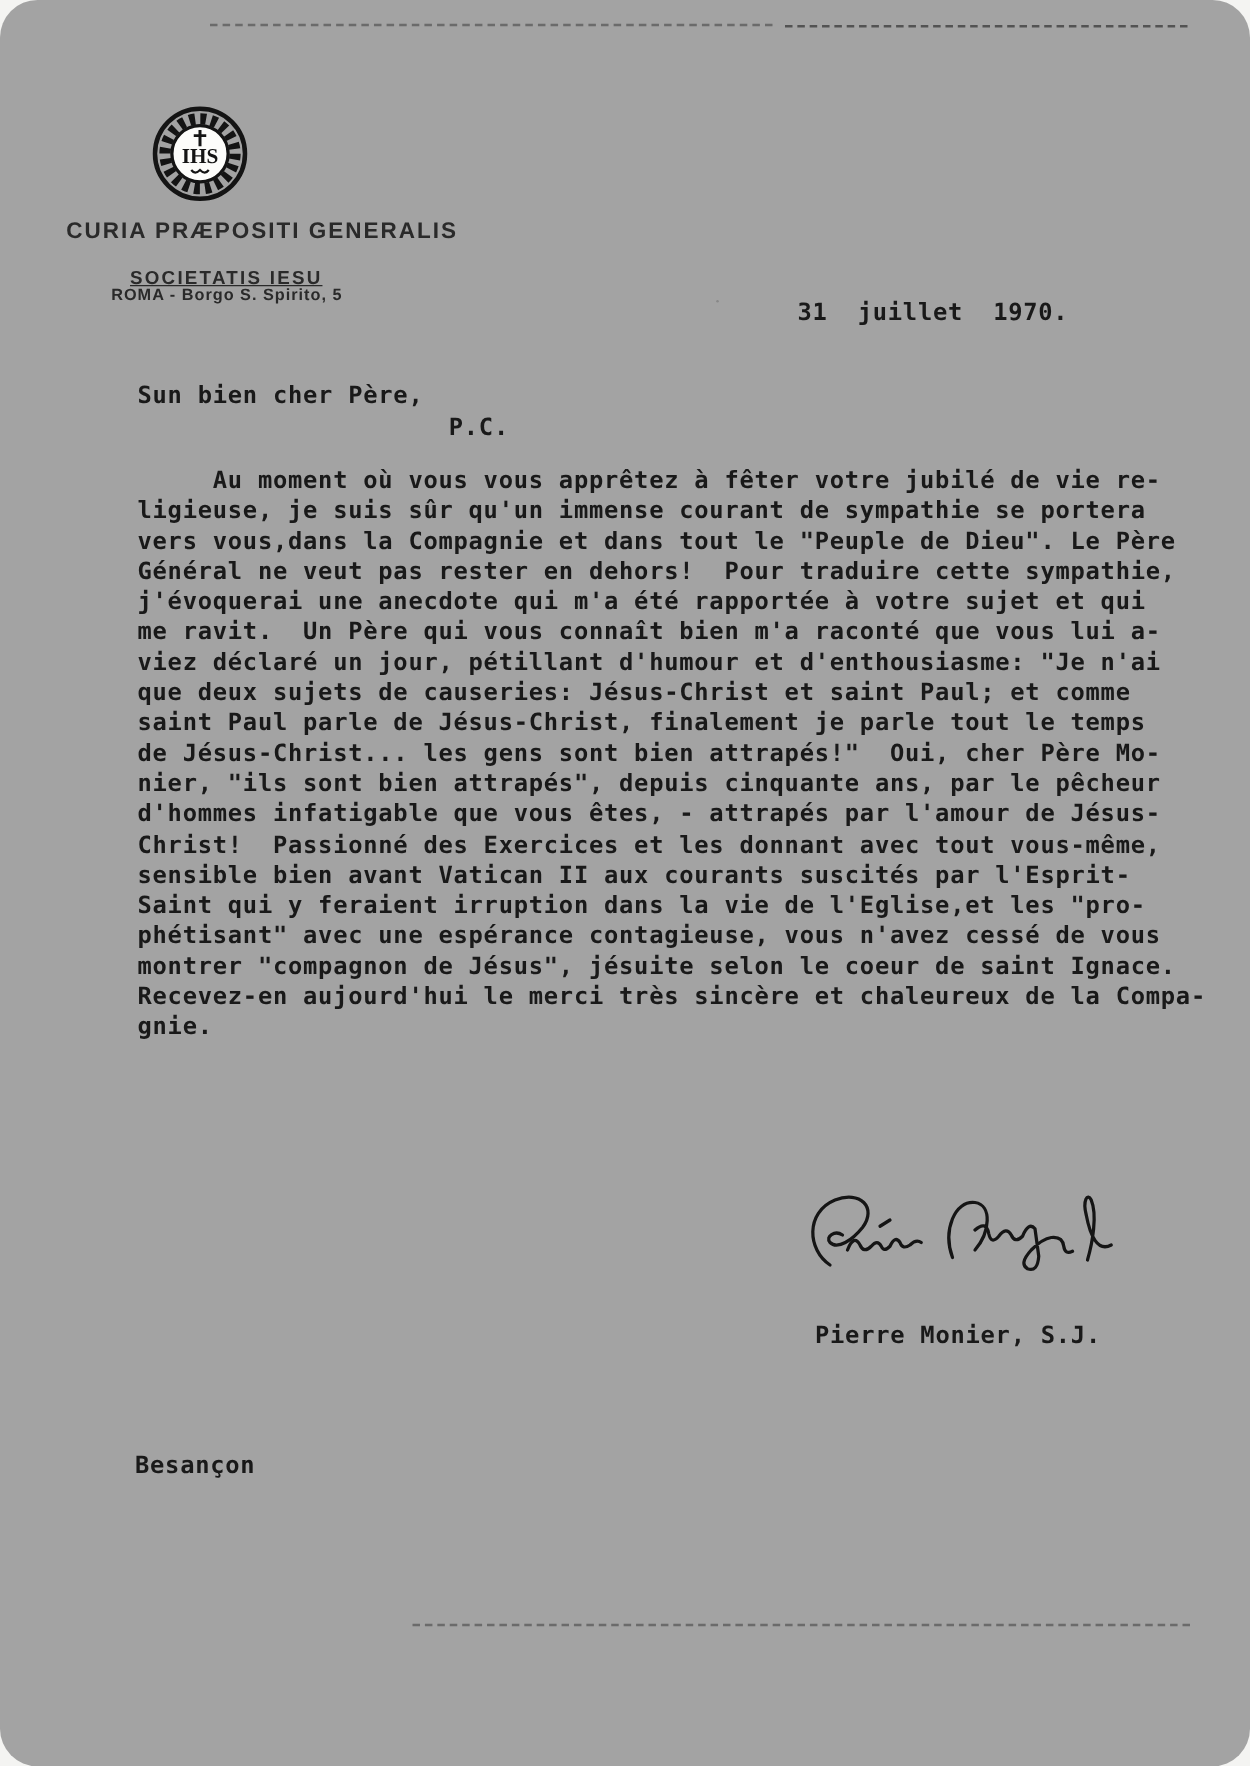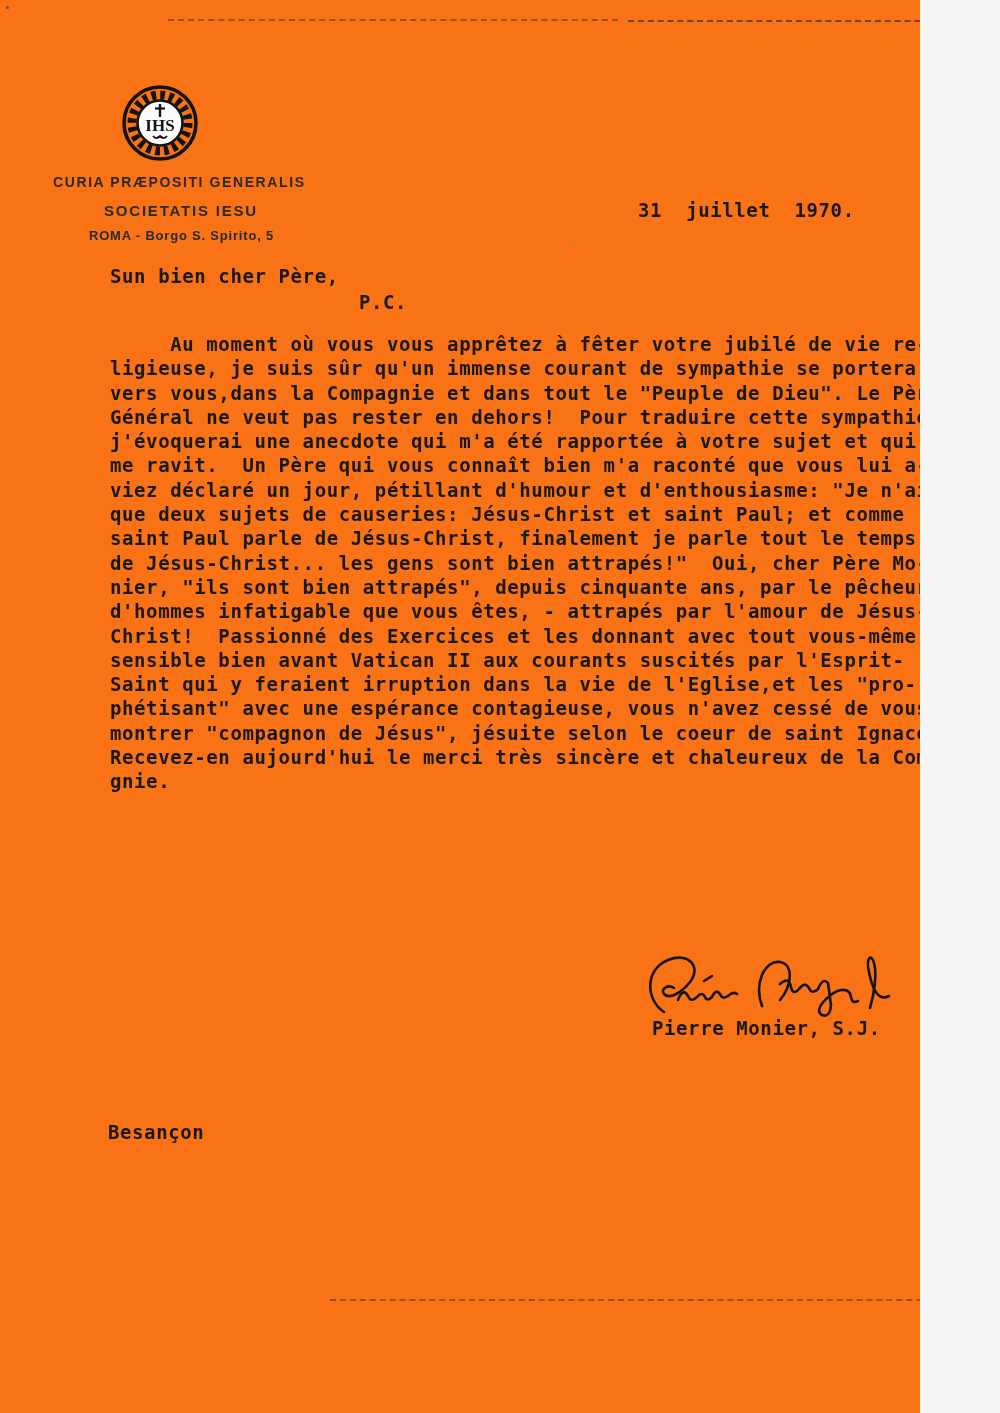--- a/index.html
+++ b/index.html
@@ -1,34 +1,35 @@
 <!DOCTYPE html>
 <html><head>
 <meta charset="utf-8">
 <style>
   html,body{margin:0;padding:0;}
   body{
     width:1000px;height:1413px;background:#f4f4f2;
     font-family:"DejaVu Sans Mono","Liberation Mono",monospace;
   }
   .page{
-    position:relative;width:920px;height:1413px;background:#f97316;overflow:hidden;
+    position:relative;width:1000px;height:1413px;background:#a3a3a3;overflow:hidden;
     color:#1b1b1b;
+    border-radius:30px;
   }
   .mono{
     font-family:"DejaVu Sans Mono","Liberation Mono",monospace;
     font-weight:700;font-size:19px;letter-spacing:0.6px;line-height:24.3px;
-    white-space:pre;color:#191919;
+    white-space:pre;color:#191919;margin-top:40px;
   }
   .abs{position:absolute;}
   .lh{
     font-family:"Liberation Sans",sans-serif;font-weight:700;color:#2a2a2a;
     white-space:pre;
   }
-  .lh1{font-size:14px;letter-spacing:1.6px;}
+  .lh1{font-size:18px;letter-spacing:1.6px;}
   .lh2{font-size:15px;letter-spacing:1.8px;}
   .lh3{font-size:13px;letter-spacing:0.8px;}
   .artifact{position:absolute;border:0;border-top:2px dashed rgba(40,40,40,.45);height:0;}
   .artifact.solidish{border-top:2px dashed rgba(40,40,40,.65);}
   .dot{position:absolute;background:#555;border-radius:50%;}
   svg{display:block;}
 </style>
 </head>
 <body>
 
@@ -46,21 +47,21 @@
       <circle cx="40" cy="40" r="28" fill="none" stroke="#141414" stroke-width="9" stroke-dasharray="4.6 4.2"></circle>
       <circle cx="40" cy="40" r="22.5" fill="#fcfcfa" stroke="#141414" stroke-width="2.6"></circle>
       <line x1="40" y1="21" x2="40" y2="34" stroke="#141414" stroke-width="2.4"></line>
       <line x1="35" y1="25.5" x2="45" y2="25.5" stroke="#141414" stroke-width="2.2"></line>
       <text x="40" y="47.5" text-anchor="middle" font-family="Liberation Serif, serif" font-weight="bold" font-size="17" fill="#141414">IHS</text>
       <path d="M33 53 q3 4 7 0 q4 4 7 0" fill="none" stroke="#141414" stroke-width="1.8"></path>
     </svg>
   </div>
 
   <div class="abs lh lh1" style="left:53px;top:174px;">CURIA PRÆPOSITI GENERALIS</div>
-  <div class="abs lh lh2" style="left:104px;top:202px;">SOCIETATIS IESU</div>
+  <div class="abs lh lh2" style="left:104px;top:214px;text-decoration:underline;">SOCIETATIS IESU</div>
   <div class="abs lh lh3" style="left:89px;top:228px;">ROMA - Borgo S. Spirito, 5</div>
 
   <div class="abs mono" style="left:638px;top:198px;">31  juillet  1970.</div>
 
   <div class="abs mono" style="left:110px;top:264px;">Sun bien cher Père,</div>
   <div class="abs mono" style="left:359px;top:290px;">P.C.</div>
 
   <div class="abs mono" style="left:110px;top:332px;">     Au moment où vous vous apprêtez à fêter votre jubilé de vie re-
 ligieuse, je suis sûr qu'un immense courant de sympathie se portera
 vers vous,dans la Compagnie et dans tout le "Peuple de Dieu". Le Père

